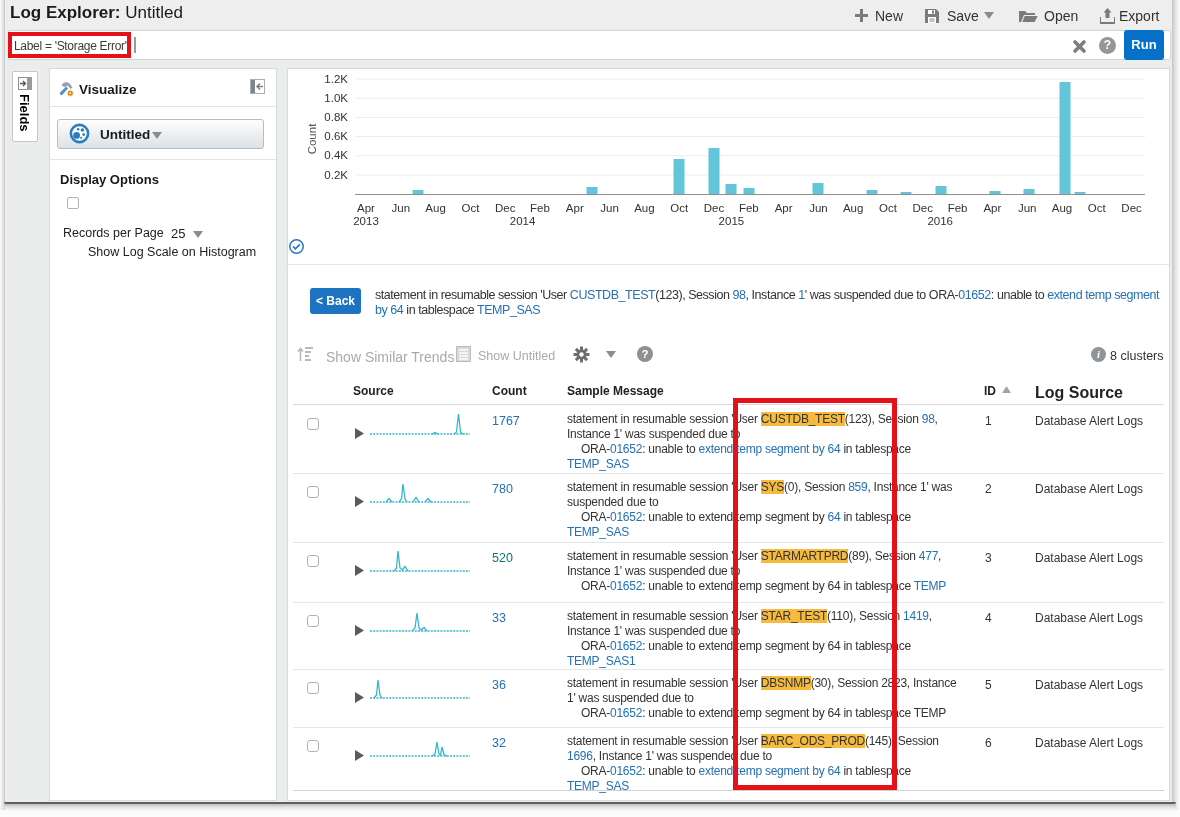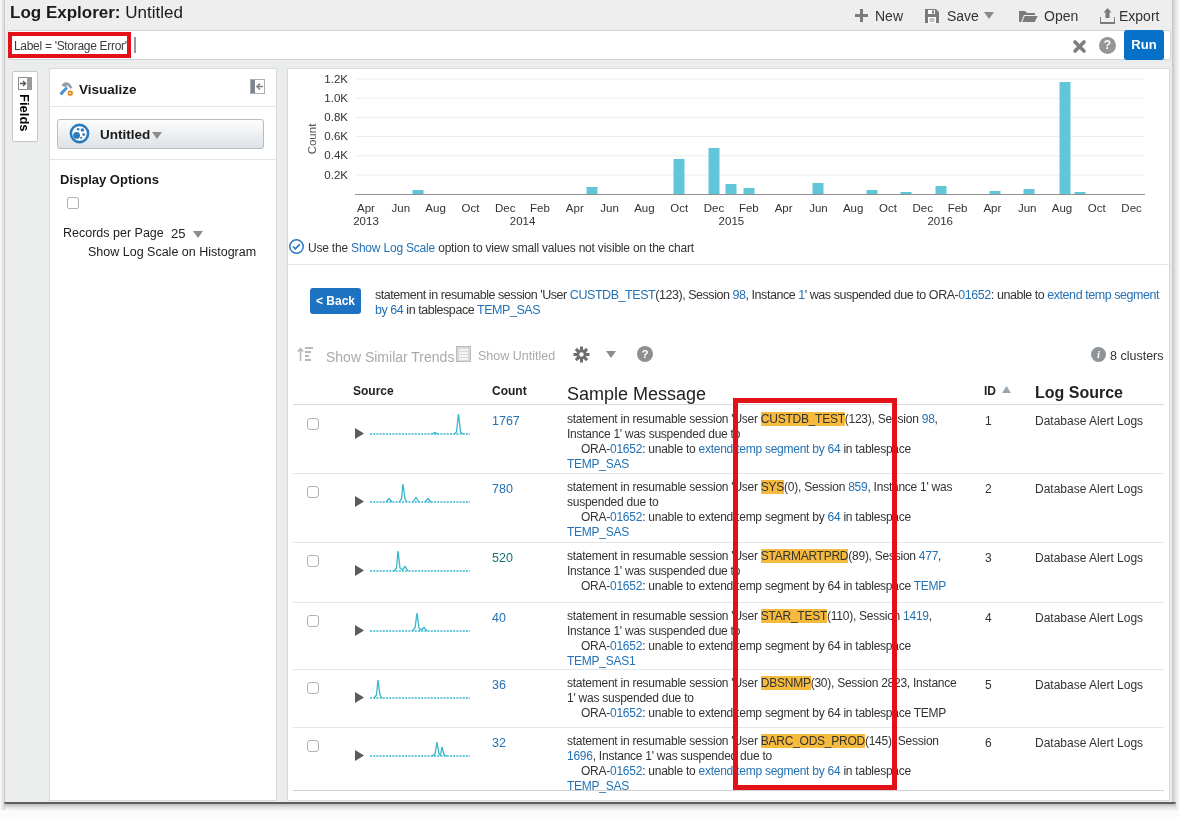--- a/index.html
+++ b/index.html
@@ -220,21 +220,20 @@
       </g>
     </svg>
   </div>
 
   <div class="abs" style="left:289px;top:239px;">
         <svg width="15" height="15" viewBox="0 0 15 15">
           <circle cx="7.5" cy="7.5" r="6.7" fill="#fff" stroke="#2a76c2" stroke-width="1.5"></circle>
           <path d="M4 7.5l2.4 2.4 4.4-4.6" stroke="#2a76c2" stroke-width="1.7" fill="none"></path>
         </svg>
       </div>
-  <div class="abs" style="left:308px;top:241px;font-size:12px;color:#333;letter-spacing:-0.2px;">Use the <span class="lnk">Show Log Scale</span> option to view small values not visible on the chart</div>
 
   <div class="abs" style="left:285px;top:264px;width:884px;height:1px;background:#e4e6e7;"></div>
 
   <div class="abs" style="left:310px;top:288px;width:51px;height:26px;background:#1d73c2;border-radius:3px;color:#fff;font-size:12px;font-weight:bold;text-align:center;line-height:26px;">&lt; Back</div>
   <div class="abs" style="left:375px;top:288px;width:810px;font-size:12.5px;line-height:15px;color:#333;letter-spacing:-0.45px;white-space:nowrap;">statement in resumable session 'User <span class="blue">CUSTDB_TEST</span>(123), Session <span class="blue">98</span>, Instance <span class="blue">1</span>' was suspended due to ORA-<span class="blue">01652</span>: unable to <span class="blue">extend temp segment</span><br><span class="blue">by 64</span> in tablespace <span class="blue">TEMP_SAS</span></div>
 
   <div class="abs" style="left:297px;top:346px;">
         <svg width="17" height="17" viewBox="0 0 17 17">
           <g fill="#b9b9b9">
             <rect x="8" y="1" width="8" height="2"></rect>
@@ -276,21 +275,21 @@
         <svg width="10" height="7" viewBox="0 0 10 7">
           <path d="M0 0h10L5 7z" fill="#8b8b8b"></path>
         </svg>
       </div>
   <div class="abs" style="left:637px;top:346px;width:16px;height:16px;border-radius:50%;background:#8f8f8f;color:#fff;font-size:11.5px;font-weight:bold;text-align:center;line-height:16px;">?</div>
   <div class="abs" style="left:1091px;top:347px;width:15px;height:15px;border-radius:50%;background:#8f9499;color:#fff;font-size:11px;font-weight:bold;text-align:center;line-height:15px;font-family:'Liberation Serif',serif;font-style:italic;">i</div>
   <div class="abs" style="left:1110px;top:349px;font-size:12.5px;color:#333;">8 clusters</div>
 
   <div class="abs" style="left:353px;top:384px;font-size:12px;font-weight:bold;color:#222;">Source</div>
   <div class="abs" style="left:492px;top:384px;font-size:12px;font-weight:bold;color:#222;">Count</div>
-  <div class="abs" style="left:567px;top:384px;font-size:18px;font-weight:normal;color:#222;">Sample Message</div>
+  <div class="abs" style="left:567px;top:384px;font-size:12px;font-weight:bold;color:#222;">Sample Message</div>
   <div class="abs" style="left:984px;top:384px;font-size:12px;font-weight:bold;color:#222;">ID</div>
   <div class="abs" style="left:1002px;top:386px;">
         <svg width="9" height="7" viewBox="0 0 9 7">
           <path d="M4.5 0L9 7H0z" fill="#9aa7b3"></path>
         </svg>
       </div>
   <div class="abs" style="left:1035px;top:384px;font-size:16px;font-weight:bold;color:#222;">Log Source</div>
   <div class="abs" style="left:293px;top:404px;width:871px;height:1px;background:#d9dbdd;"></div>
 
   <div class="abs" style="left:307px;top:418px;width:12px;height:12px;border:1px solid #aeb2b6;border-radius:3px;background:#fff;"></div>
@@ -356,21 +355,21 @@
         <svg width="9" height="11" viewBox="0 0 9 11">
           <path d="M0 0L9 5.5L0 11z" fill="#5b5b5b"></path>
         </svg>
       </div>
   <div class="abs" style="left:368px;top:602px;">
         <svg width="104" height="31" viewBox="0 0 104 31">
           <line x1="2" y1="29" x2="102" y2="29" stroke="#35b7cd" stroke-width="1.4" stroke-dasharray="2,1.2"></line>
           <path d="M44,29 L47,26 L49,11 L51,26 L53,28 L56,25.5 L59,29" stroke="#35b7cd" stroke-width="1.3" fill="none"></path>
         </svg>
       </div>
-  <div class="abs" style="left:492px;top:611px;font-size:12.5px;color:#2471b4;">40</div>
+  <div class="abs" style="left:492px;top:611px;font-size:12.5px;color:#2471b4;">33</div>
   <div class="abs" style="left:567px;top:609px;width:430px;font-size:12px;line-height:15px;color:#333;letter-spacing:-0.25px;white-space:nowrap;">statement in resumable session 'User <span class="hl">STAR_TEST</span>(110), Session <span class="blue">1419</span>,<br>Instance 1' was suspended due to<br><span style="display:inline-block;width:14px;"></span>ORA-<span class="blue">01652</span>: unable to extend temp segment by 64 in tablespace<br><span class="blue">TEMP_SAS1</span></div>
   <div class="abs" style="left:985px;top:611px;font-size:12px;color:#333;">4</div>
   <div class="abs" style="left:1035px;top:611px;font-size:12px;color:#333;">Database Alert Logs</div>
   <div class="abs" style="left:293px;top:669px;width:871px;height:1px;background:#e4e6e7;"></div>
 
   <div class="abs" style="left:307px;top:682px;width:12px;height:12px;border:1px solid #aeb2b6;border-radius:3px;background:#fff;"></div>
   <div class="abs" style="left:355px;top:692px;">
         <svg width="9" height="11" viewBox="0 0 9 11">
           <path d="M0 0L9 5.5L0 11z" fill="#5b5b5b"></path>
         </svg>

